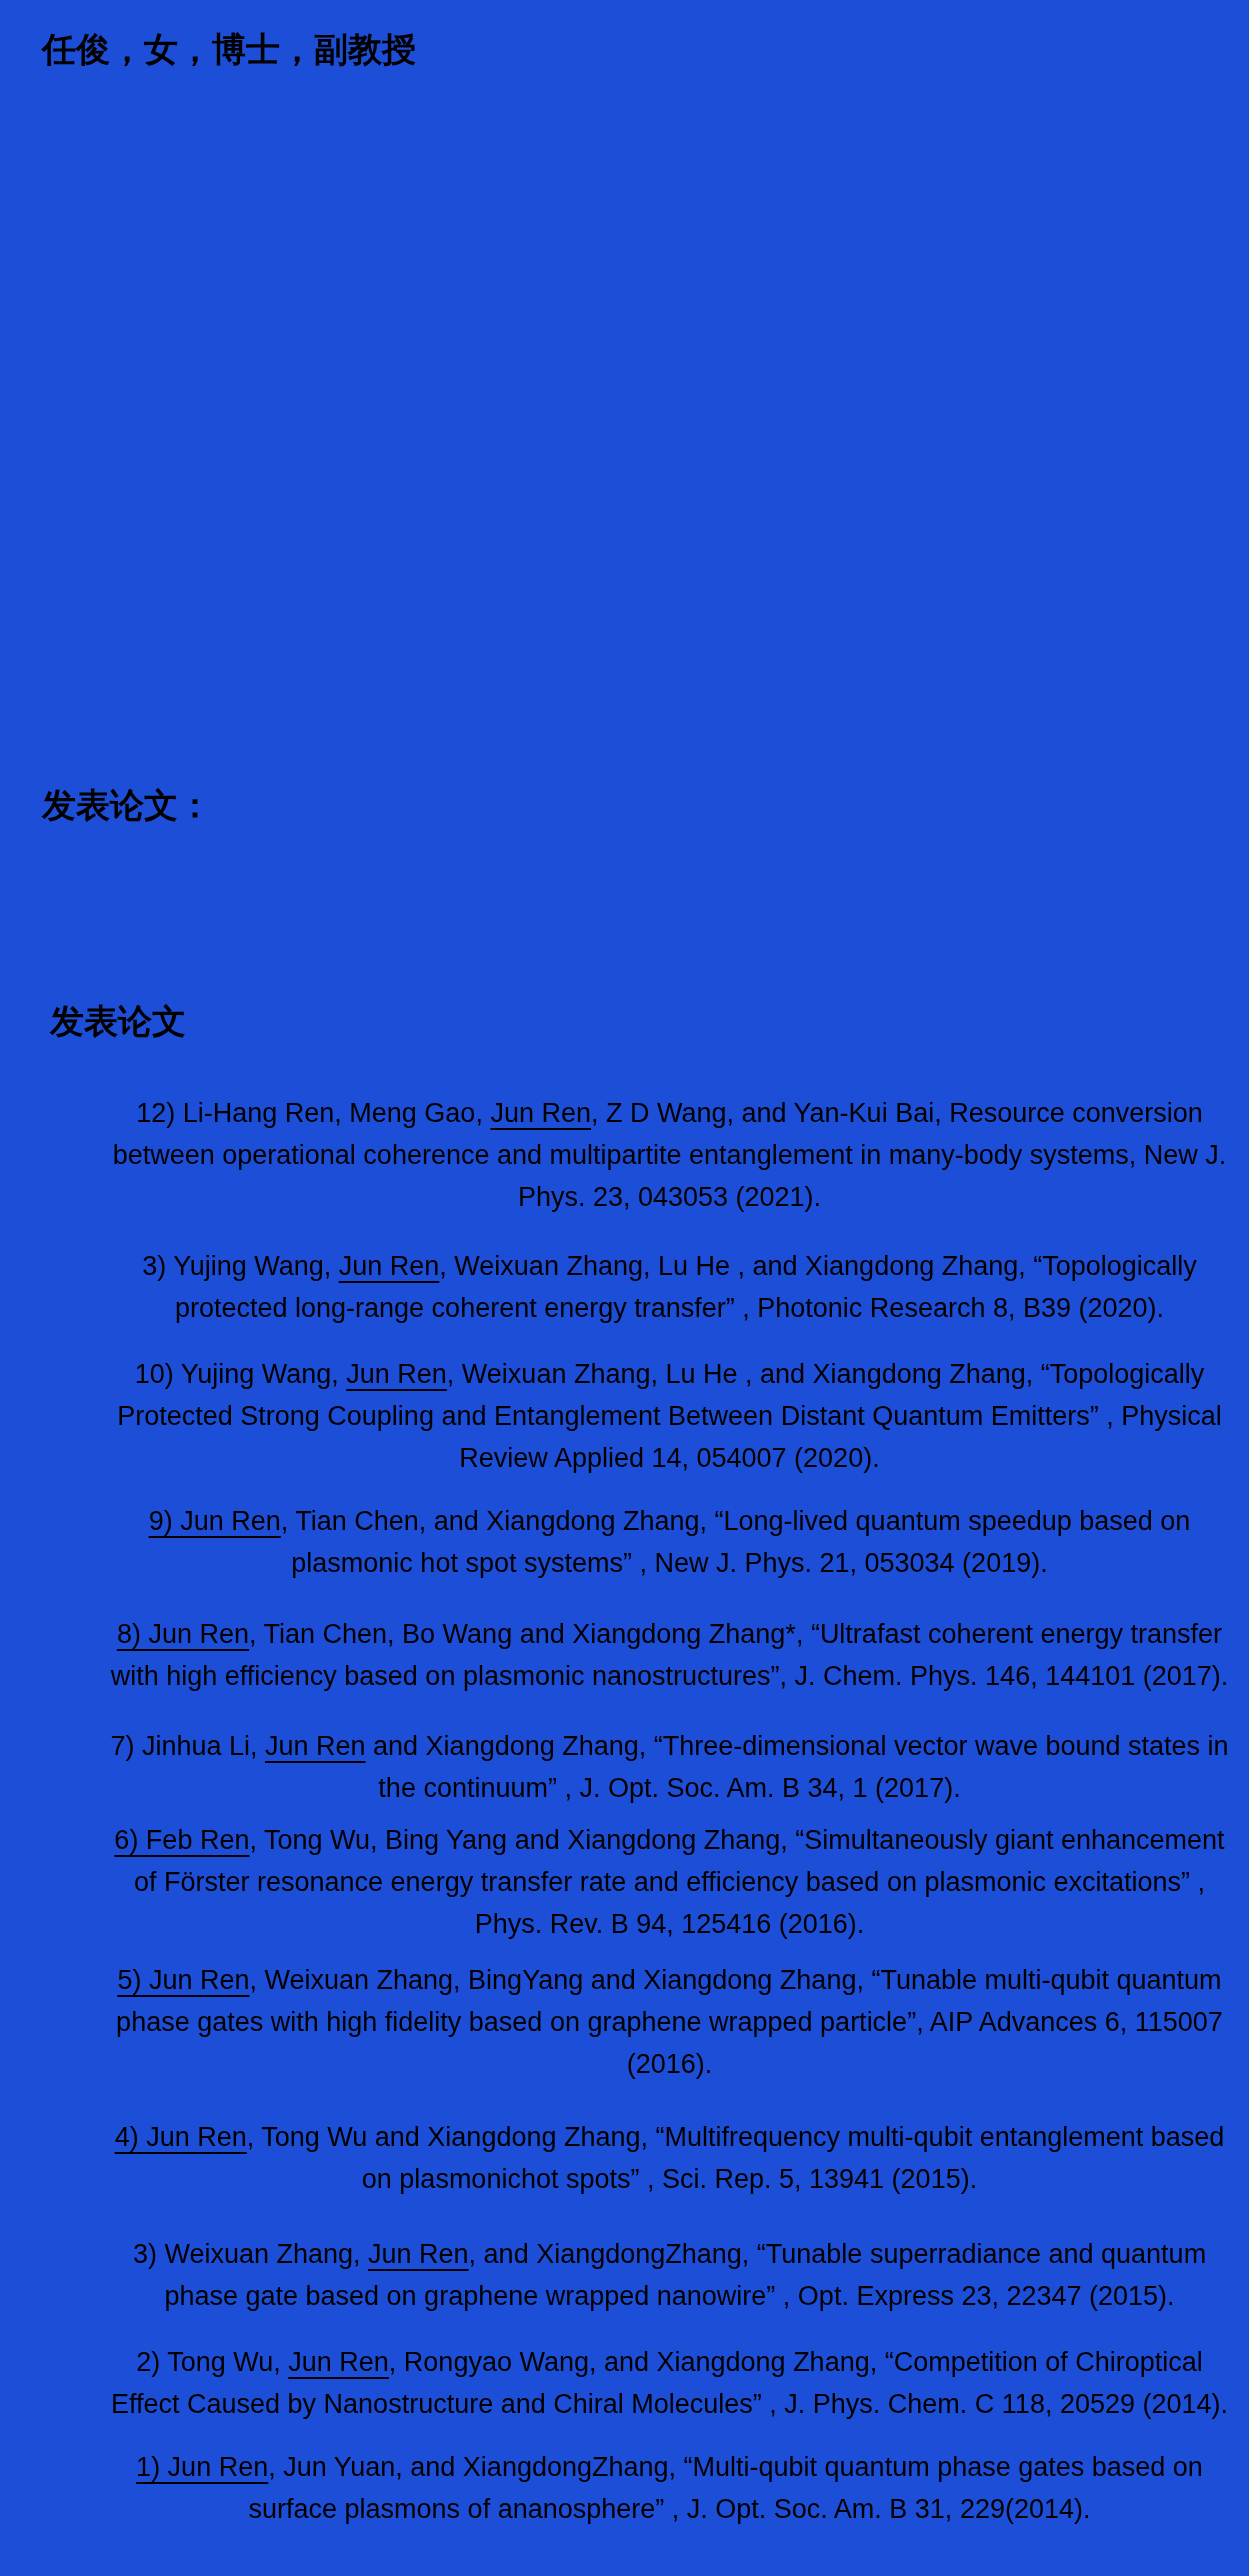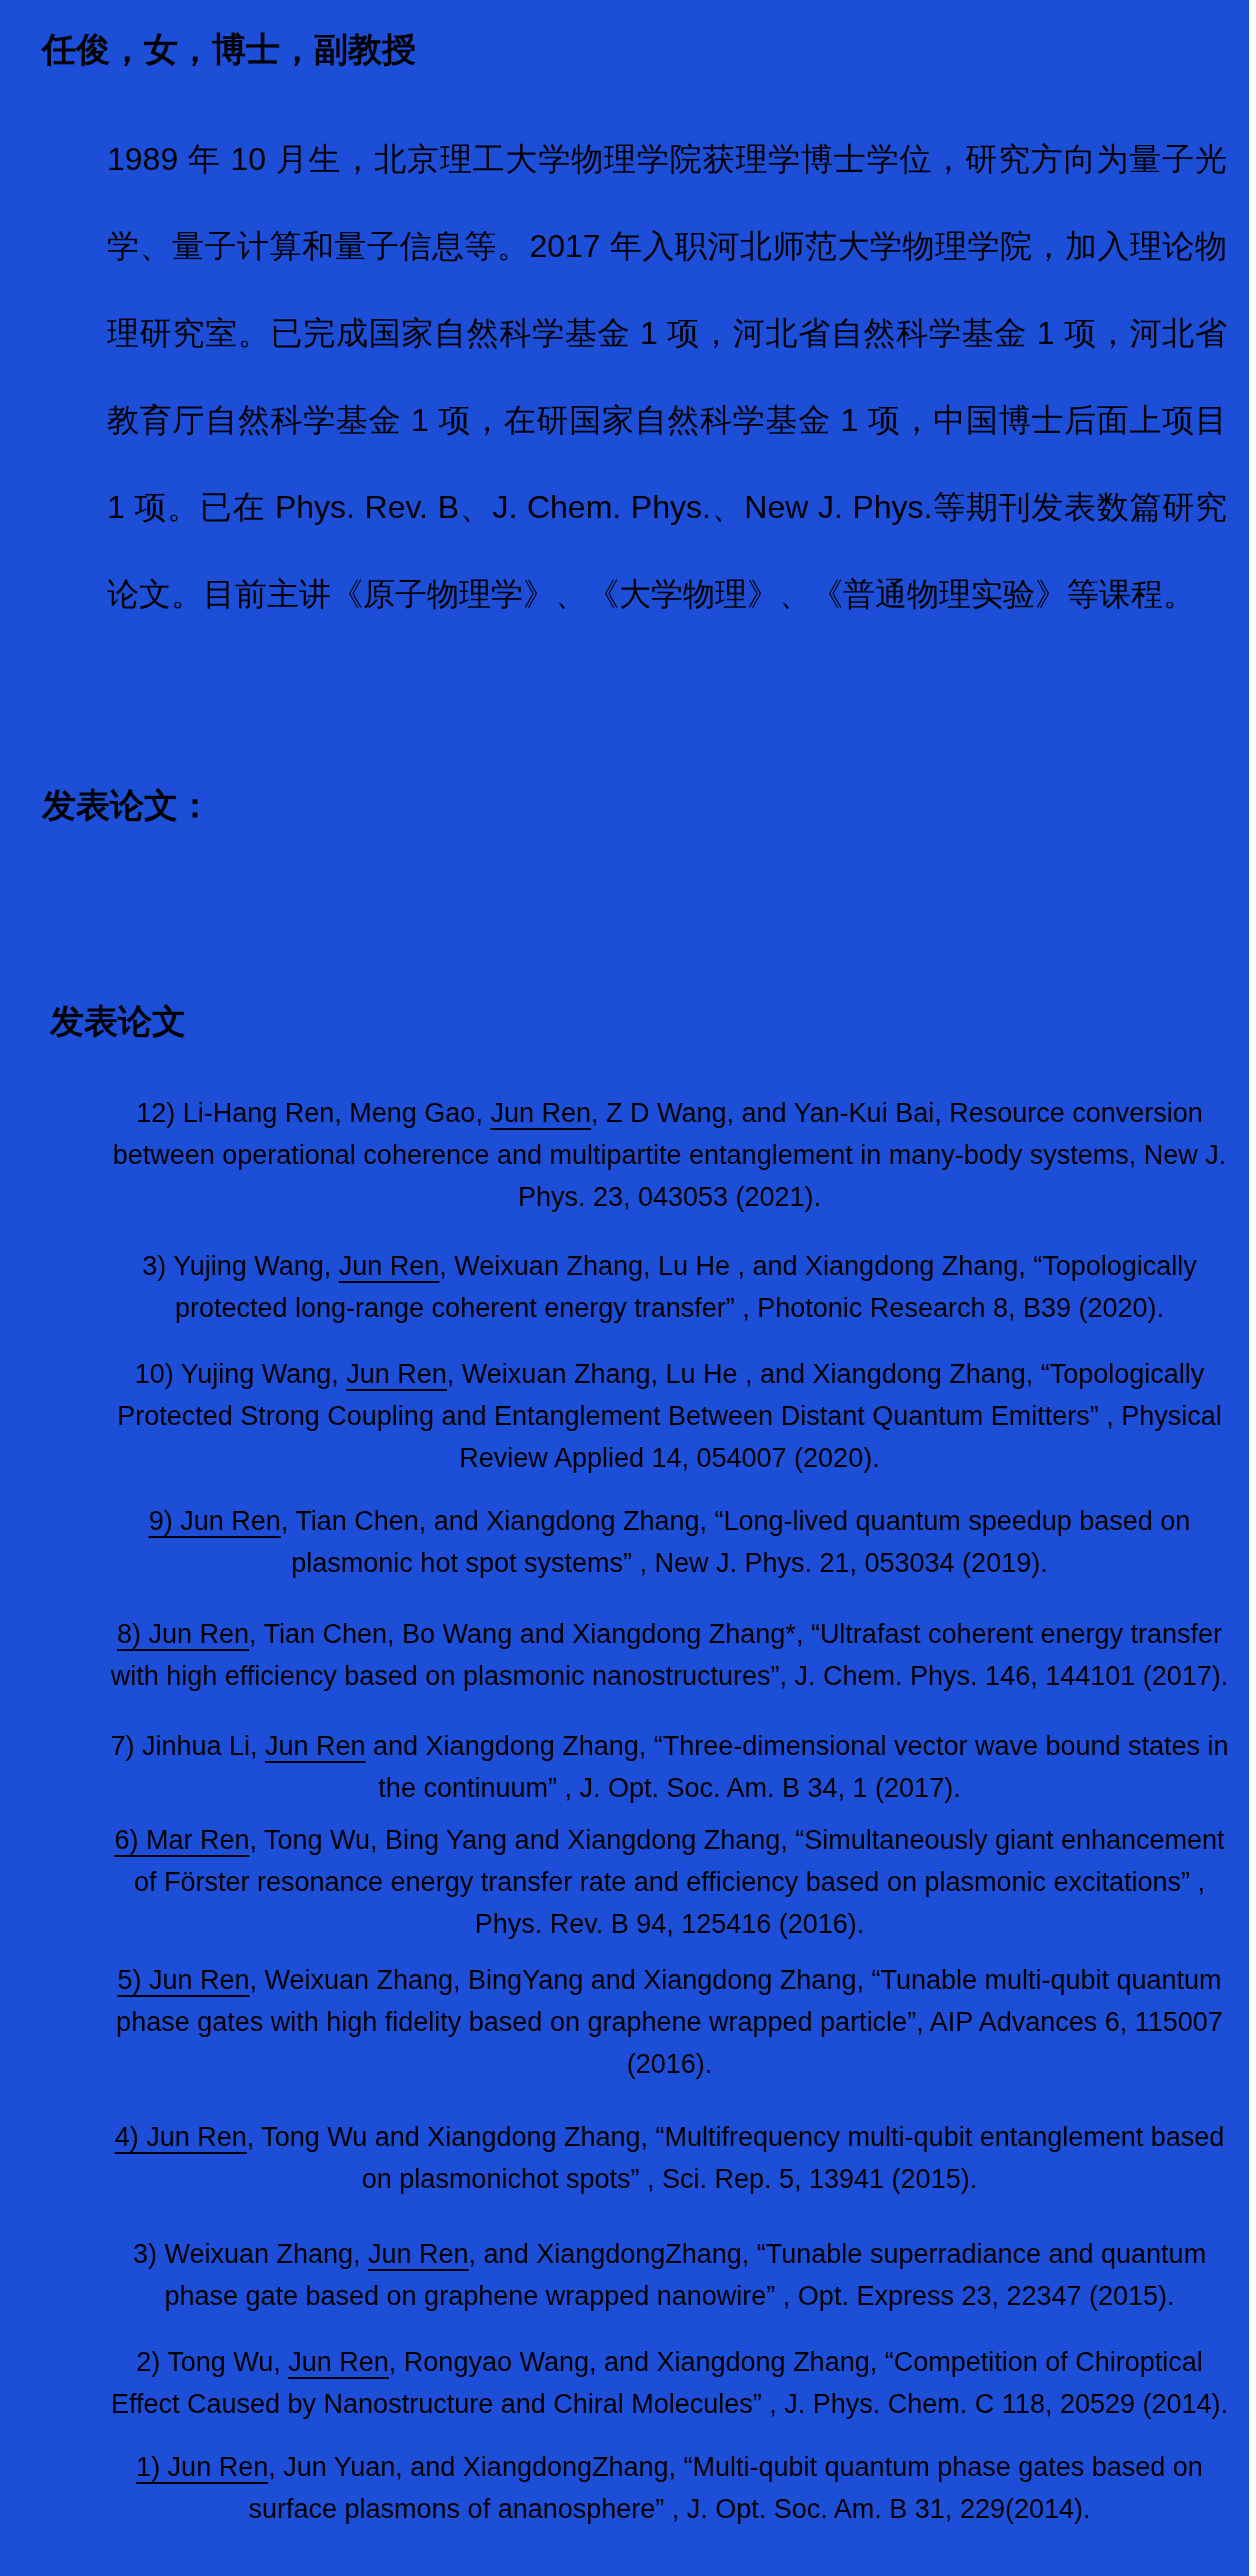--- a/index.html
+++ b/index.html
@@ -63,36 +63,35 @@
     text-underline-offset: 5.9px;
   }
 </style>
 </head>
 <body>
 
 <div class="page">
 
   <div id="title" class="heading">任俊，女，博士，副教授</div>
 
-  <div id="intro" class="abs">1989 年 10 月生，北京理工大学物理学院获理学博士学位，研究方向为量子光学、量子计算和量子信息等。2017 年入职河北师范大学物理学院，加入理论物理研究室。已完成国家自然科学基金 1 项，河北省自然科学基金 1 项，河北省教育厅自然科学基金 1 项，在研国家自然科学基金 1 项，中国博士后面上项目 1 项。已在 Phys. Rev. B、J. Chem. Phys.、New J. Phys.等期刊发表数篇研究论文。目前主讲《原子物理学》、《大学物理》、《普通物理实验》等课程。</div>
 
 
   <div id="research-heading" class="heading">发表论文：</div>
 
 
   <div id="publications-heading" class="heading">发表论文</div>
 
   <div id="publication-list">
       <p class="pub" style="top: 1092px;"><span>12) Li-Hang Ren, Meng Gao, </span><span class="u">Jun Ren</span><span>, Z D Wang, and Yan-Kui Bai, Resource conversion between operational coherence and multipartite entanglement in many-body systems, New J. Phys. 23, 043053 (2021).</span></p>
       <p class="pub" style="top: 1245px;"><span>3) Yujing Wang, </span><span class="u">Jun Ren</span><span>, Weixuan Zhang, Lu He , and Xiangdong Zhang, “Topologically protected long-range coherent energy transfer” , Photonic Research 8, B39 (2020).</span></p>
       <p class="pub" style="top: 1353px;"><span>10) Yujing Wang, </span><span class="u">Jun Ren</span><span>, Weixuan Zhang, Lu He , and Xiangdong Zhang, “Topologically Protected Strong Coupling and Entanglement Between Distant Quantum Emitters” , Physical Review Applied 14, 054007 (2020).</span></p>
       <p class="pub" style="top: 1500px;"><span class="u">9) Jun Ren</span><span>, Tian Chen, and Xiangdong Zhang, “Long-lived quantum speedup based on plasmonic hot spot systems” , New J. Phys. 21, 053034 (2019).</span></p>
       <p class="pub" style="top: 1613px;"><span class="u">8) Jun Ren</span><span>, Tian Chen, Bo Wang and Xiangdong Zhang*, “Ultrafast coherent energy transfer with high efficiency based on plasmonic nanostructures”, J. Chem. Phys. 146, 144101 (2017).</span></p>
       <p class="pub" style="top: 1725px;"><span>7) Jinhua Li, </span><span class="u">Jun Ren</span><span> and Xiangdong Zhang, “Three-dimensional vector wave bound states in the continuum” , J. Opt. Soc. Am. B 34, 1 (2017).</span></p>
-      <p class="pub" style="top: 1819px;"><span class="u">6) Mar Ren</span><span>, Tong Wu, Bing Yang and Xiangdong Zhang, “Simultaneously giant enhancement of Förster resonance energy transfer rate and efficiency based on plasmonic excitations” , Phys. Rev. B 94, 125416 (2016).</span></p>
+      <p class="pub" style="top: 1819px;"><span class="u">6) Feb Ren</span><span>, Tong Wu, Bing Yang and Xiangdong Zhang, “Simultaneously giant enhancement of Förster resonance energy transfer rate and efficiency based on plasmonic excitations” , Phys. Rev. B 94, 125416 (2016).</span></p>
       <p class="pub" style="top: 1959px;"><span class="u">5) Jun Ren</span><span>, Weixuan Zhang, BingYang and Xiangdong Zhang, “Tunable multi-qubit quantum phase gates with high fidelity based on graphene wrapped particle”, AIP Advances 6, 115007 (2016).</span></p>
       <p class="pub" style="top: 2116px;"><span class="u">4) Jun Ren</span><span>, Tong Wu and Xiangdong Zhang, “Multifrequency multi-qubit entanglement based on plasmonichot spots” , Sci. Rep. 5, 13941 (2015).</span></p>
       <p class="pub" style="top: 2233px;"><span>3) Weixuan Zhang, </span><span class="u">Jun Ren</span><span>, and XiangdongZhang, “Tunable superradiance and quantum phase gate based on graphene wrapped nanowire” , Opt. Express 23, 22347 (2015).</span></p>
       <p class="pub" style="top: 2341px;"><span>2) Tong Wu, </span><span class="u">Jun Ren</span><span>, Rongyao Wang, and Xiangdong Zhang, “Competition of Chiroptical Effect Caused by Nanostructure and Chiral Molecules” , J. Phys. Chem. C 118, 20529 (2014).</span></p>
       <p class="pub" style="top: 2446px;"><span class="u">1) Jun Ren</span><span>, Jun Yuan, and XiangdongZhang, “Multi-qubit quantum phase gates based on surface plasmons of ananosphere” , J. Opt. Soc. Am. B 31, 229(2014).</span></p>
     </div>
 
 </div>
 
 

